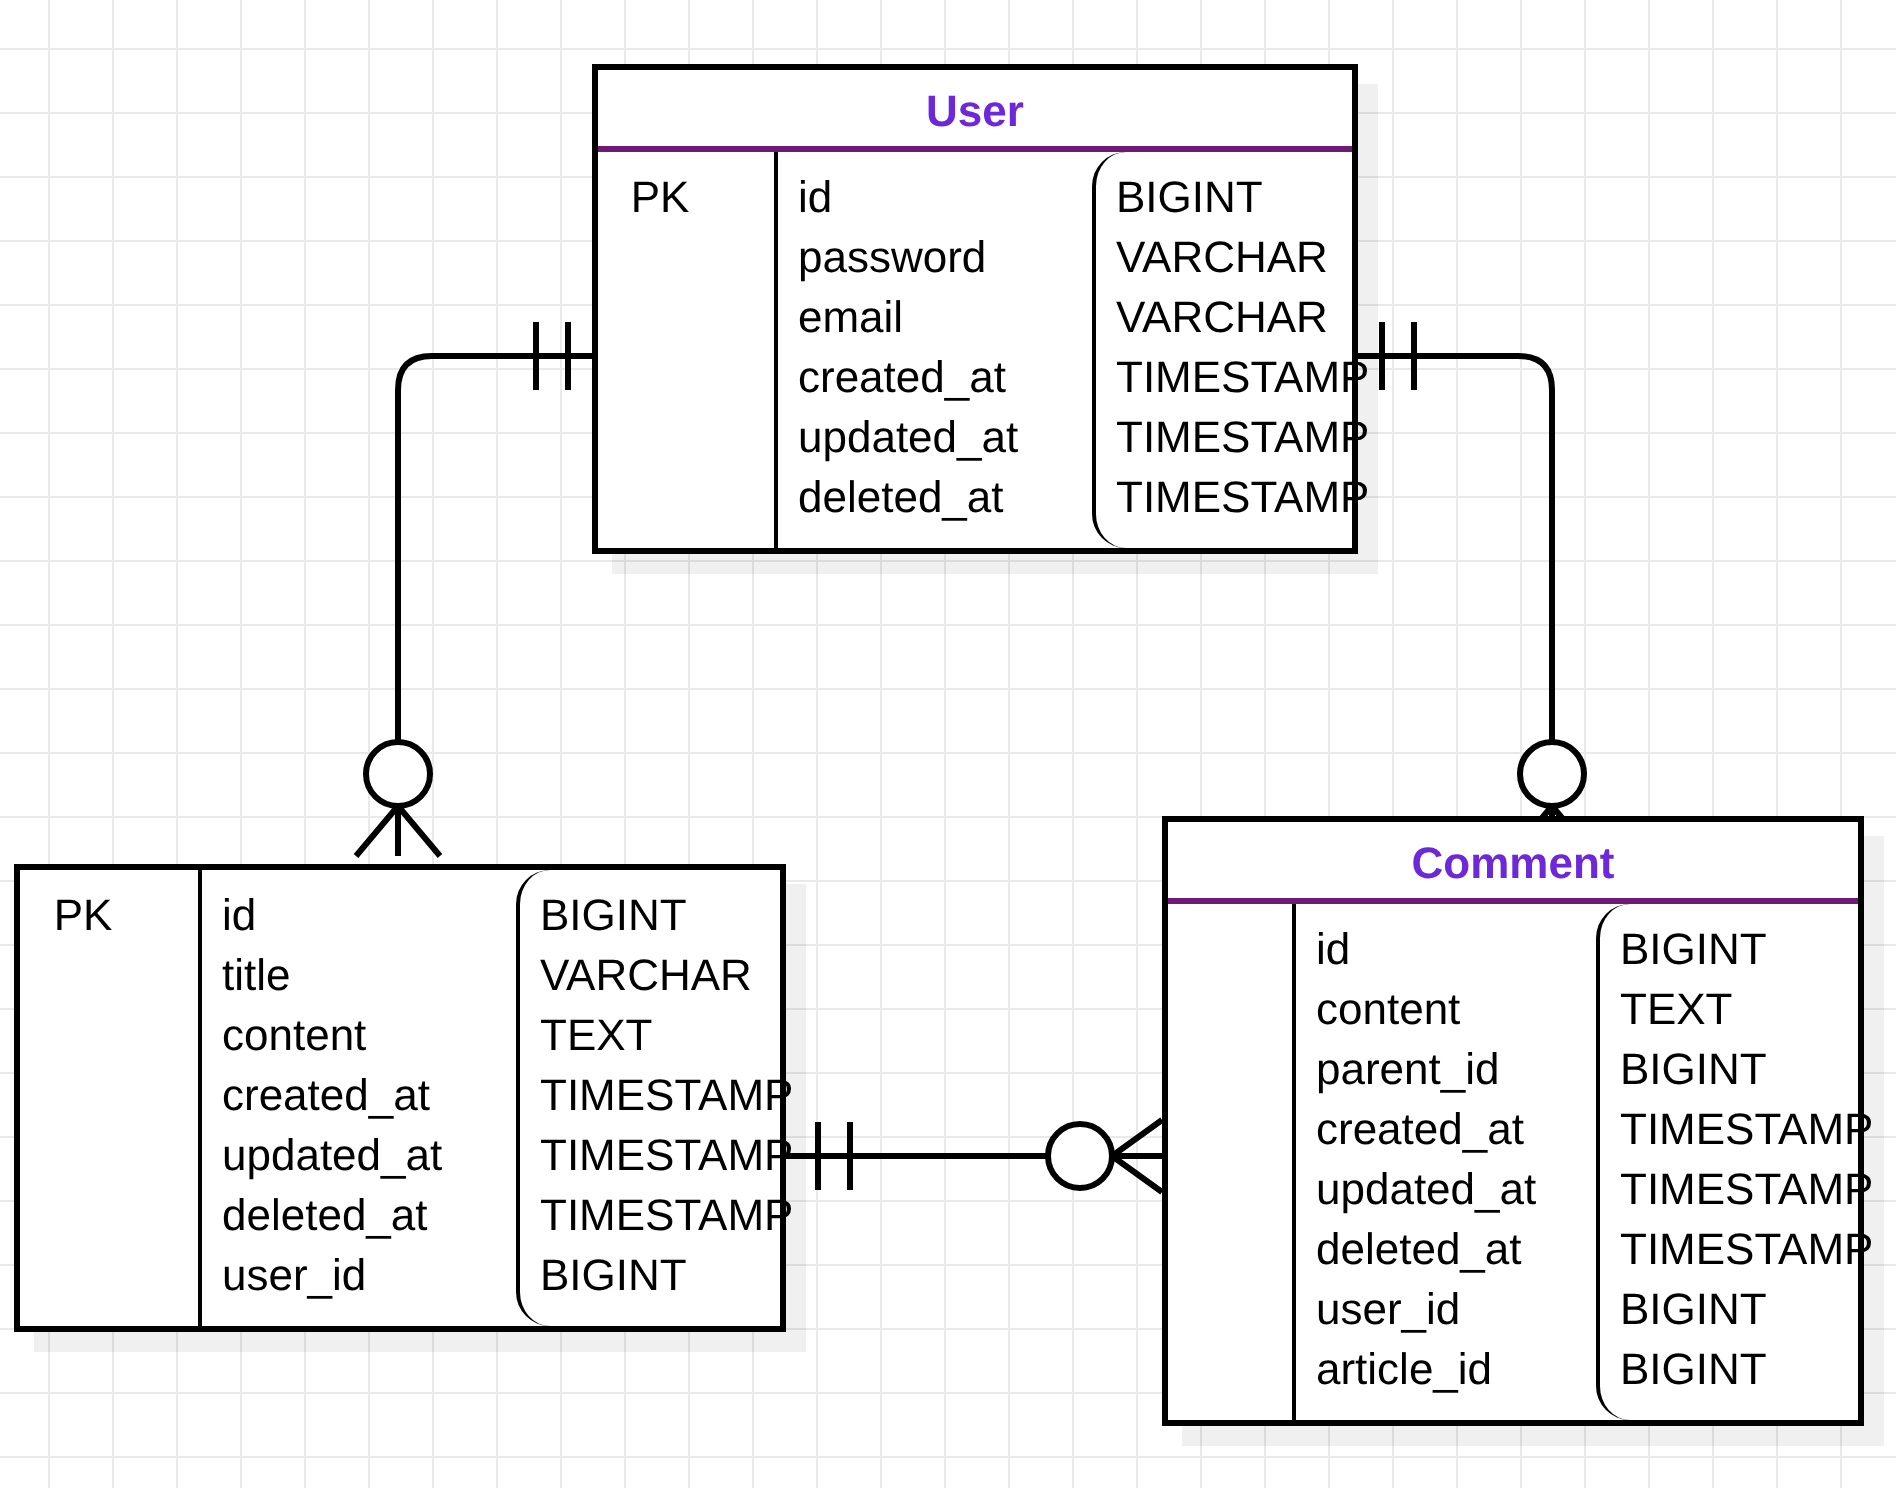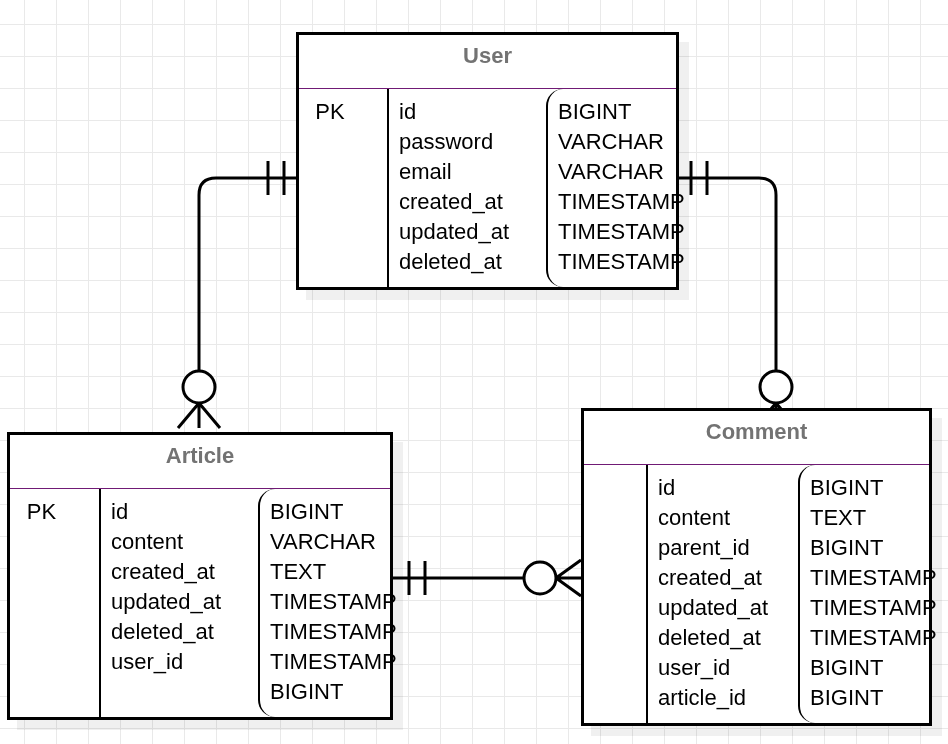--- a/index.html
+++ b/index.html
@@ -35,27 +35,27 @@
     pointer-events: none;
   }
   .entity {
     position: absolute;
     box-sizing: border-box;
     background: #ffffff;
     border: 3px solid #000000;
     box-shadow: 10px 10px 0 0 rgba(0,0,0,0.06);
   }
   .entity-title {
-    height: 54px;
+    height: 41px;
     line-height: 42px;
     text-align: center;
     font-size: 22px;
     font-weight: bold;
-    color: #737373;
-    border-bottom: 1px solid #701a75;
+    color: #6d28d9;
+    border-bottom: 3px solid #701a75;
     box-sizing: border-box;
     white-space: nowrap;
   }
   .entity-body {
     display: flex;
     align-items: stretch;
     box-sizing: border-box;
   }
   .col {
     box-sizing: border-box;
@@ -145,33 +145,33 @@
           <div class="cell">VARCHAR</div>
           <div class="cell">VARCHAR</div>
           <div class="cell">TIMESTAMP</div>
           <div class="cell">TIMESTAMP</div>
           <div class="cell">TIMESTAMP</div>
         </div>
     </div>
   </div>
 
   <div class="entity" id="entity-article" style="left:7px; top:432px; width:386px;">
-    <div class="entity-title">Article</div>
     <div class="entity-body">
       <div class="col col-key" style="width:57px;">
           <div class="cell">PK</div>
           <div class="cell blank">&nbsp;</div>
           <div class="cell blank">&nbsp;</div>
           <div class="cell blank">&nbsp;</div>
           <div class="cell blank">&nbsp;</div>
           <div class="cell blank">&nbsp;</div>
           <div class="cell blank">&nbsp;</div>
         </div>
       <div class="col col-field" style="width:159px; flex:0 0 159px;">
           <div class="cell">id</div>
+          <div class="cell">title</div>
           <div class="cell">content</div>
           <div class="cell">created_at</div>
           <div class="cell">updated_at</div>
           <div class="cell">deleted_at</div>
           <div class="cell">user_id</div>
         </div>
       <div class="col col-type" style="flex:1 1 auto;">
           <div class="cell">BIGINT</div>
           <div class="cell">VARCHAR</div>
           <div class="cell">TEXT</div>

